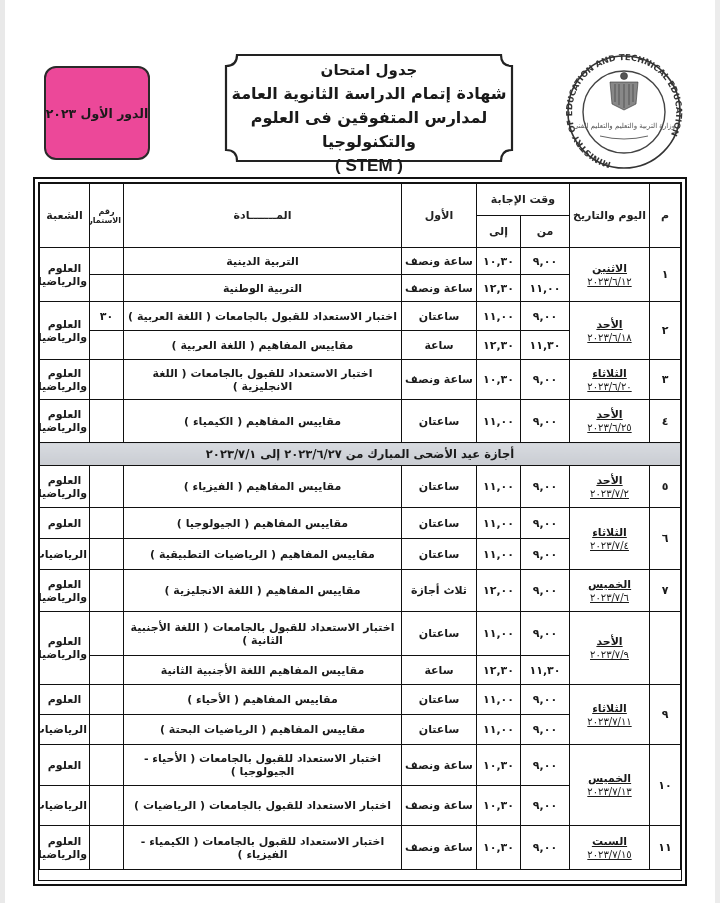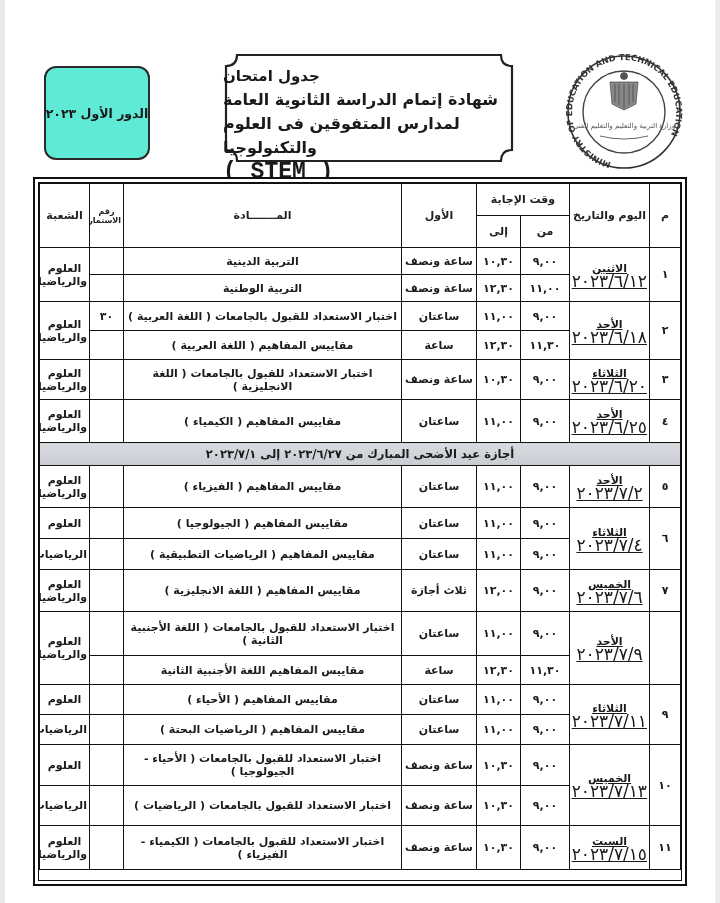--- a/index.html
+++ b/index.html
@@ -6,58 +6,58 @@
   body {
     width:720px; height:903px; background:#ffffff; position:relative; overflow:hidden;
     font-family:"DejaVu Sans", sans-serif; color:#1a1a1a;
   }
   .page-edge-left { position:absolute; left:0; top:0; width:5px; height:903px; background:#e9e9e9; }
   .page-edge-right { position:absolute; right:0; top:0; width:5px; height:903px; background:#ececec; }
 
   
   .round-box {
     position:absolute; left:44px; top:66px; width:102px; height:90px;
-    border:2px solid #2a2a2a; border-radius:12px; background:#5eead4;
+    border:2px solid #2a2a2a; border-radius:12px; background:#ec4899;
     display:flex; align-items:center; justify-content:center;
   }
   .round-box span { font-weight:bold; font-size:12.5px; direction:rtl; white-space:nowrap; }
 
   .title-box {
     position:absolute; left:223px; top:52px; width:292px; height:112px;
   }
   .title-box svg { position:absolute; left:0; top:0; }
   .title-text {
-    position:absolute; left:0; top:12px; width:292px; text-align:left; direction:rtl;
+    position:absolute; left:0; top:6px; width:292px; text-align:center; direction:rtl;
     font-weight:bold; line-height:24px;
   }
   .title-text .l1 { font-size:15px; }
   .title-text .l2 { font-size:16px; }
   .title-text .l3 { font-size:16px; }
-  .title-text .l4 { font-family:Liberation Mono, monospace; font-size:23px; direction:ltr; }
+  .title-text .l4 { font-family:Liberation Sans, sans-serif; font-size:17px; direction:ltr; }
 
   .logo { position:absolute; left:560px; top:52px; width:128px; height:118px; }
 
   
   .sched-wrap {
     position:absolute; left:33px; top:177px; width:654px; height:709px;
     border:2.5px solid #111; box-sizing:border-box; padding:3px; background:#fff;
   }
   .sched-inner { border:1.5px solid #111; width:100%; height:100%; box-sizing:border-box; }
   table.sched {
     border-collapse:collapse; width:100%; direction:rtl; table-layout:fixed;
   }
   table.sched td {
     border:1.3px solid #111; text-align:center; vertical-align:middle;
     font-weight:bold; font-size:11px; line-height:13px; padding:0 2px; overflow:hidden;
   }
   td.hdr { font-weight:normal; font-size:11.5px; color:#222; }
   td.hdr.small { font-size:8px; line-height:9px; }
   td.idx { font-size:11px; font-weight:normal; }
   td.day { font-size:11px; font-weight:bold;text-decoration:underline; }
-  td.day .date { display:block; font-weight:normal; font-size:17px; letter-spacing:0.3px; }
+  td.day .date { display:block; font-weight:normal; font-size:10px; letter-spacing:0.3px; }
   td.num { font-weight:normal; font-size:11px; letter-spacing:0.5px; }
   td.dur { font-size:11px;margin-left:37px; }
   td.subj { font-size:11.5px; }
   td.sect { font-size:11px; }
   td.formno { font-weight:normal; }
   tr.holiday td {
     background:linear-gradient(#d8dbe0,#c9ccd2); font-size:11.5px; height:22px;margin-top:32px;
   }
 </style>
 </head>

